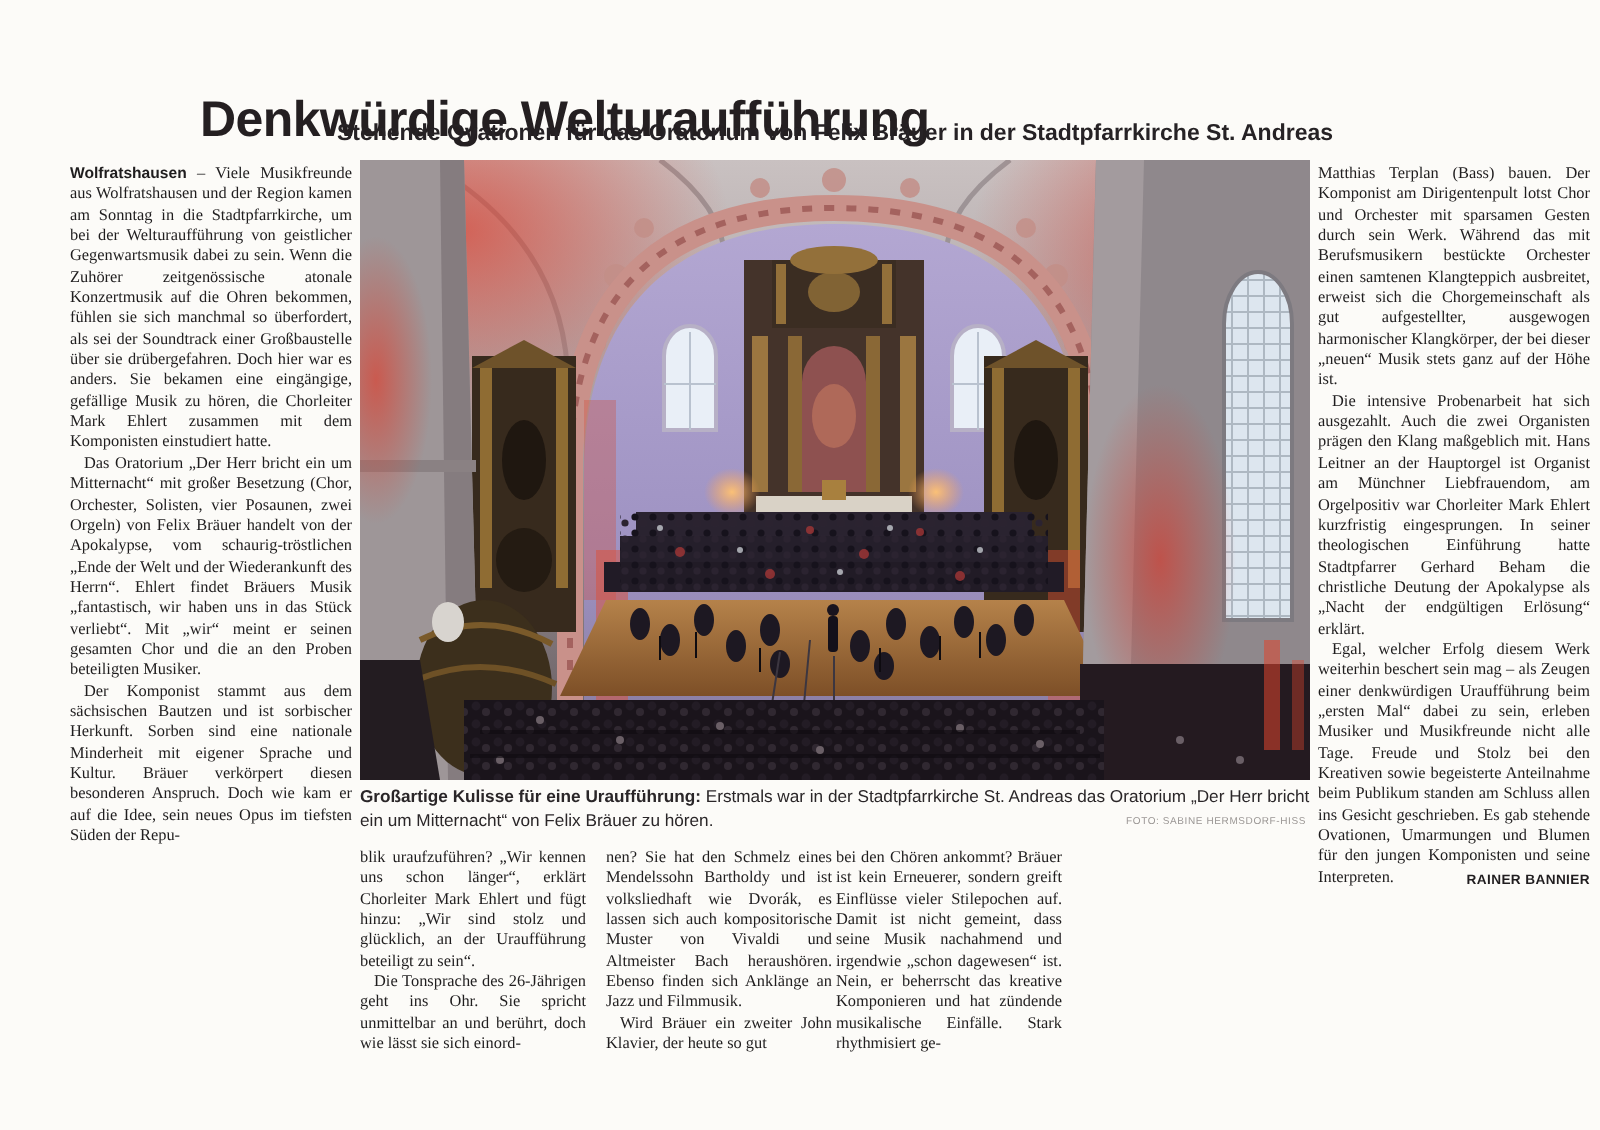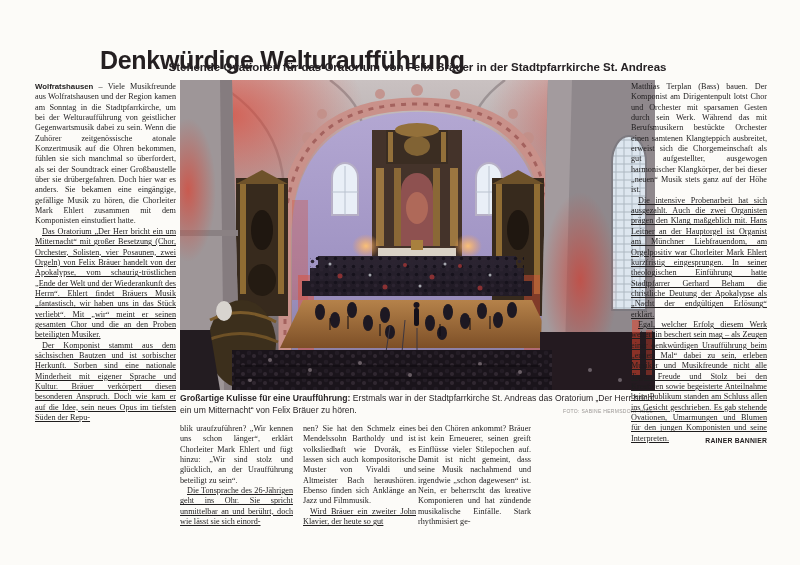--- a/index.html
+++ b/index.html
@@ -7,23 +7,23 @@
         font-family:"Liberation Serif",serif;color:#1f1d1e;}
   .headline{position:absolute;left:100px;top:29px;width:635px;
         font-family:"Liberation Sans",sans-serif;font-weight:bold;font-size:25px;
         letter-spacing:-0.3px;color:#241f21;white-space:nowrap;}
   .subhead{position:absolute;left:60px;top:61px;width:715px;text-align:center;
         font-family:"Liberation Sans",sans-serif;font-weight:bold;font-size:11.5px;color:#262225;
         white-space:nowrap;}
   .col{position:absolute;top:82px;font-size:8.2px;line-height:10.35px;text-align:justify;
         hyphens:auto;-webkit-hyphens:auto;}
   .col p{margin:0;}
-  .col p.indent{text-indent:7px;text-decoration:underline;}
+  .col p.indent{text-indent:7px;}
   .col-left{left:35px;width:141px;height:481px;overflow:hidden;}
-  .col-right{left:631px;width:136px;height:481px;overflow:hidden;}
+  .col-right{left:659px;width:136px;height:481px;overflow:hidden;}
   .col-b{top:424px;width:113px;height:139px;overflow:hidden;}
   .b1{left:180px;} .b2{left:303px;} .b3{left:418px;} .b4{left:537px;}
   .dateline{font-family:"Liberation Sans",sans-serif;font-weight:bold;font-size:7.8px;}
   .photo{position:absolute;left:180px;top:80px;width:475px;height:310px;background:#6a6066;}
   .photo svg{display:block;width:475px;height:310px;}
   .caption{position:absolute;left:180px;top:393px;width:475px;
         font-family:"Liberation Sans",sans-serif;font-size:8.6px;line-height:11.5px;color:#2a2628;}
   .caption .lead{font-weight:bold;margin-top:20px;}
   .credit{position:absolute;right:2px;top:13px;font-size:5px;letter-spacing:.3px;color:#9a9694;
         font-family:"Liberation Sans",sans-serif;}
@@ -263,21 +263,21 @@
 
   <div class="col col-b b1">
     <p>blik uraufzuführen? „Wir kennen uns schon länger“, erklärt Chorleiter Mark Ehlert und fügt hinzu: „Wir sind stolz und glücklich, an der Uraufführung beteiligt zu sein“.</p>
     <p class="indent">Die Tonsprache des 26-Jährigen geht ins Ohr. Sie spricht unmittelbar an und berührt, doch wie lässt sie sich einord-</p>
   </div>
   <div class="col col-b b2">
     <p>nen? Sie hat den Schmelz eines Mendelssohn Bartholdy und ist volksliedhaft wie Dvorák, es lassen sich auch kompositorische Muster von Vivaldi und Altmeister Bach heraushören. Ebenso finden sich Anklänge an Jazz und Filmmusik.</p>
     <p class="indent">Wird Bräuer ein zweiter John Klavier, der heute so gut</p>
   </div>
   <div class="col col-b b3">
-    <p>bei den Chören ankommt? Bräuer ist kein Erneuerer, seinen greift Einflüsse vieler Stilepochen auf. Damit ist nicht gemeint, dass seine Musik nachahmend und irgendwie „schon dagewesen“ ist. Nein, er beherrscht das kreative Komponieren und hat zündende musikalische Einfälle. Stark rhythmisiert ge-</p>
+    <p>bei den Chören ankommt? Bräuer ist kein Erneuerer, sondern greift Einflüsse vieler Stilepochen auf. Damit ist nicht gemeint, dass seine Musik nachahmend und irgendwie „schon dagewesen“ ist. Nein, er beherrscht das kreative Komponieren und hat zündende musikalische Einfälle. Stark rhythmisiert ge-</p>
   </div>
   <div class="col col-b b4">
   </div>
 
   <div class="col col-right">
     <p>Matthias Terplan (Bass) bauen. Der Komponist am Dirigentenpult lotst Chor und Orchester mit sparsamen Gesten durch sein Werk. Während das mit Berufsmusikern bestückte Orchester einen samtenen Klangteppich ausbreitet, erweist sich die Chorgemeinschaft als gut aufgestellter, ausgewogen harmonischer Klangkörper, der bei dieser „neuen“ Musik stets ganz auf der Höhe ist.</p>
     <p class="indent">Die intensive Probenarbeit hat sich ausgezahlt. Auch die zwei Organisten prägen den Klang maßgeblich mit. Hans Leitner an der Hauptorgel ist Organist am Münchner Liebfrauendom, am Orgelpositiv war Chorleiter Mark Ehlert kurzfristig eingesprungen. In seiner theologischen Einführung hatte Stadtpfarrer Gerhard Beham die christliche Deutung der Apokalypse als „Nacht der endgültigen Erlösung“ erklärt.</p>
     <p class="indent"><span>Egal, welcher Erfolg diesem Werk weiterhin beschert sein mag – als Zeugen einer denkwürdigen Uraufführung beim „ersten Mal“ dabei zu sein, erleben Musiker und Musikfreunde nicht alle Tage. Freude und Stolz bei den Kreativen sowie begeisterte Anteilnahme beim Publikum standen am Schluss allen ins Gesicht geschrieben. Es gab stehende Ovationen, Umarmungen und Blumen für den jungen Komponisten und seine Interpreten.</span><span class="author">RAINER BANNIER</span></p>
   </div>
 

